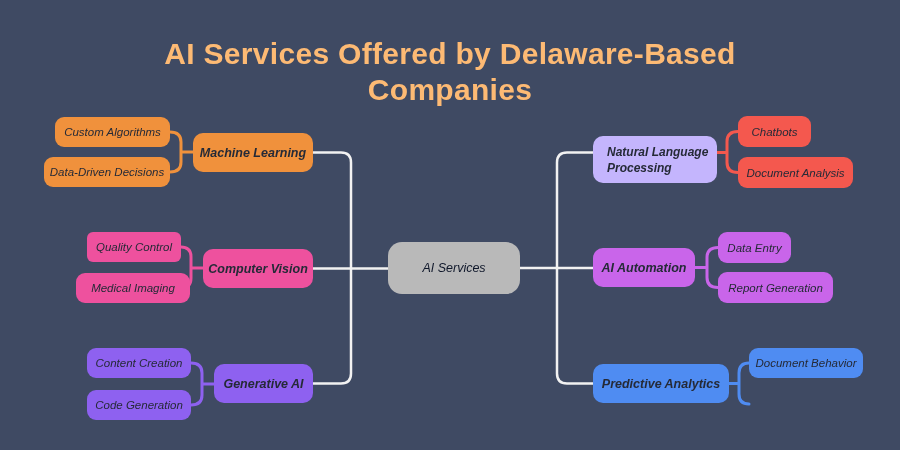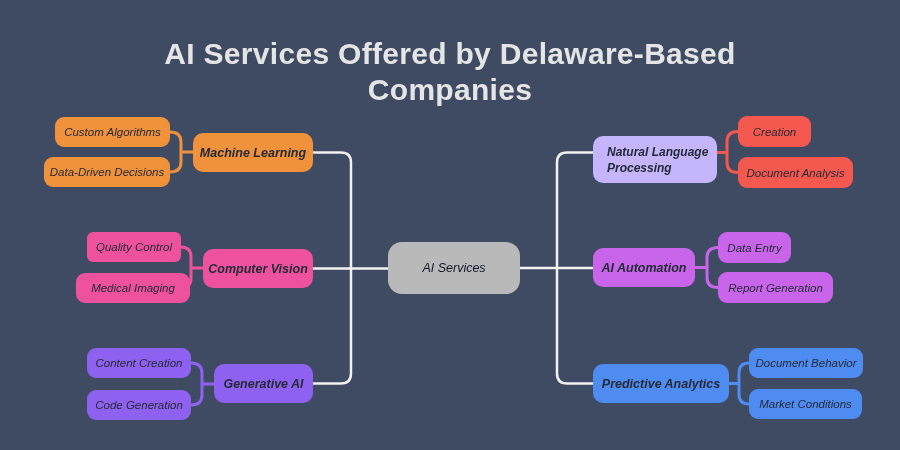--- a/index.html
+++ b/index.html
@@ -29,21 +29,21 @@
     white-space: normal; justify-content: flex-start; text-align: left;
     padding-left: 14px; padding-right: 6px; line-height: 16px; font-size: 12px;
   }
   .center-node { border-radius: 14px; font-size: 12.5px; }
 </style>
 </head>
 <body style="background-color: rgb(63, 74, 99);">
 
 <div class="stage" style="color: rgb(37, 42, 55);">
 
-  <div class="title" style="color: #e5e5e5;">
+  <div class="title" style="color: #fdba74;">
     <div>AI Services Offered by Delaware-Based</div>
     <div>Companies</div>
   </div>
 
   <svg class="connectors" width="900" height="450" viewBox="0 0 900 450">
     <path class="trunk" d="M 313 152.5 H 341 Q 351 152.5 351 162.5 V 373.5 Q 351 383.5 341 383.5 H 313" style="stroke: rgb(242, 242, 242);"></path>
     <path class="trunk" d="M 313 268.5 H 389" style="stroke: rgb(242, 242, 242);"></path>
     <path class="trunk" d="M 594 152.5 H 567 Q 557 152.5 557 162.5 V 373.5 Q 557 383.5 567 383.5 H 594" style="stroke: rgb(242, 242, 242);"></path>
     <path class="trunk" d="M 520 268 H 593" style="stroke: rgb(242, 242, 242);"></path>
 
@@ -63,24 +63,23 @@
 
   <div class="node child" style="left: 87px; top: 232px; width: 94px; height: 30px; background-color: rgb(238, 81, 158); border-radius: 6px;">Quality Control</div>
   <div class="node child" style="left: 76px; top: 273px; width: 114px; height: 30px; background-color: rgb(238, 81, 158);">Medical Imaging</div>
   <div class="node parent" style="left: 203px; top: 249px; width: 110px; height: 39px; background-color: rgb(238, 81, 158);">Computer Vision</div>
 
   <div class="node child" style="left: 87px; top: 348px; width: 104px; height: 30px; background-color: rgb(142, 97, 240);">Content Creation</div>
   <div class="node child" style="left: 87px; top: 390px; width: 104px; height: 30px; background-color: rgb(142, 97, 240);">Code Generation</div>
   <div class="node parent" style="left: 214px; top: 364px; width: 99px; height: 39px; background-color: rgb(142, 97, 240);">Generative AI</div>
 
   <div class="node parent wrap" style="left: 593px; top: 136px; width: 124px; height: 47px; background-color: #c4b5fd;">Natural Language Processing</div>
-  <div class="node child" style="left: 738px; top: 116px; width: 73px; height: 31px; background-color: rgb(244, 88, 78);">Creation</div>
+  <div class="node child" style="left: 738px; top: 116px; width: 73px; height: 31px; background-color: rgb(244, 88, 78);">Chatbots</div>
   <div class="node child" style="left: 738px; top: 157px; width: 115px; height: 31px; background-color: rgb(244, 88, 78);">Document Analysis</div>
 
   <div class="node parent" style="left: 593px; top: 248px; width: 102px; height: 39px; background-color: rgb(201, 101, 234);">AI Automation</div>
   <div class="node child" style="left: 718px; top: 232px; width: 73px; height: 31px; background-color: rgb(201, 101, 234);">Data Entry</div>
   <div class="node child" style="left: 718px; top: 272px; width: 115px; height: 31px; background-color: rgb(201, 101, 234);">Report Generation</div>
 
   <div class="node parent" style="left: 593px; top: 364px; width: 136px; height: 39px; background-color: rgb(79, 140, 242);">Predictive Analytics</div>
   <div class="node child" style="left: 749px; top: 348px; width: 114px; height: 30px; background-color: rgb(79, 140, 242);">Document Behavior</div>
-  <div class="node child" style="left: 749px; top: 389px; width: 113px; height: 30px; background-color: rgb(79, 140, 242);">Market Conditions</div>
 
 </div>
 
 </body></html>

